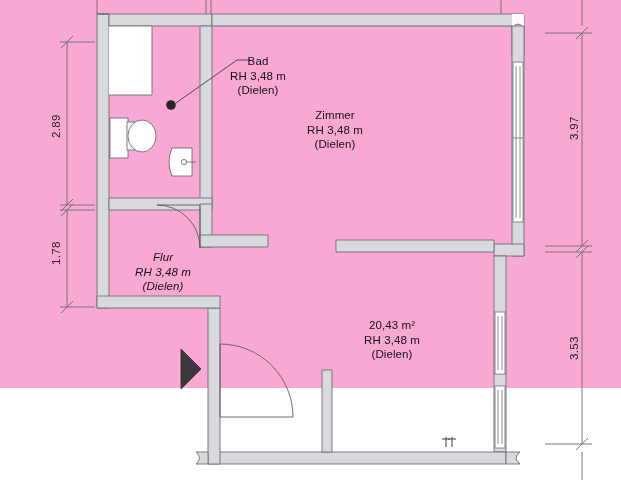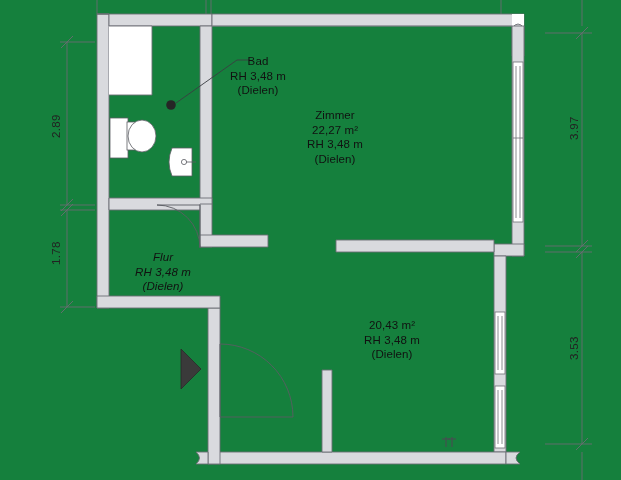--- a/index.html
+++ b/index.html
@@ -10,22 +10,22 @@
   body {
     width: 621px;
     height: 480px;
     overflow: hidden;
     font-family: "Liberation Sans", sans-serif;
     color: #1a1a1a;
   }
   #plan-root {
     position: relative;
     width: 621px;
-    height: 480px;
-    background: #15803d;
+    height: 388px;
+    background: #f9a8d4;
   }
   #plan-svg {
     position: absolute;
     left: 0;
     top: 0;
     width: 621px;
     height: 480px;
   }
   .label-block {
     position: absolute;
@@ -226,21 +226,20 @@
   </svg>
 
   <div class="label-block" style="left:208px; top:54px; width:100px;">
     <span class="ln">Bad</span>
     <span class="ln">RH 3,48 m</span>
     <span class="ln">(Dielen)</span>
   </div>
 
   <div class="label-block" style="left:280px; top:108px; width:110px;">
     <span class="ln">Zimmer</span>
-    <span class="ln">22,27 m²</span>
     <span class="ln">RH 3,48 m</span>
     <span class="ln">(Dielen)</span>
   </div>
 
   <div class="label-block" style="left:108px; top:250px; width:110px;font-style:italic;">
     <span class="ln">Flur</span>
     <span class="ln">RH 3,48 m</span>
     <span class="ln">(Dielen)</span>
   </div>
 

